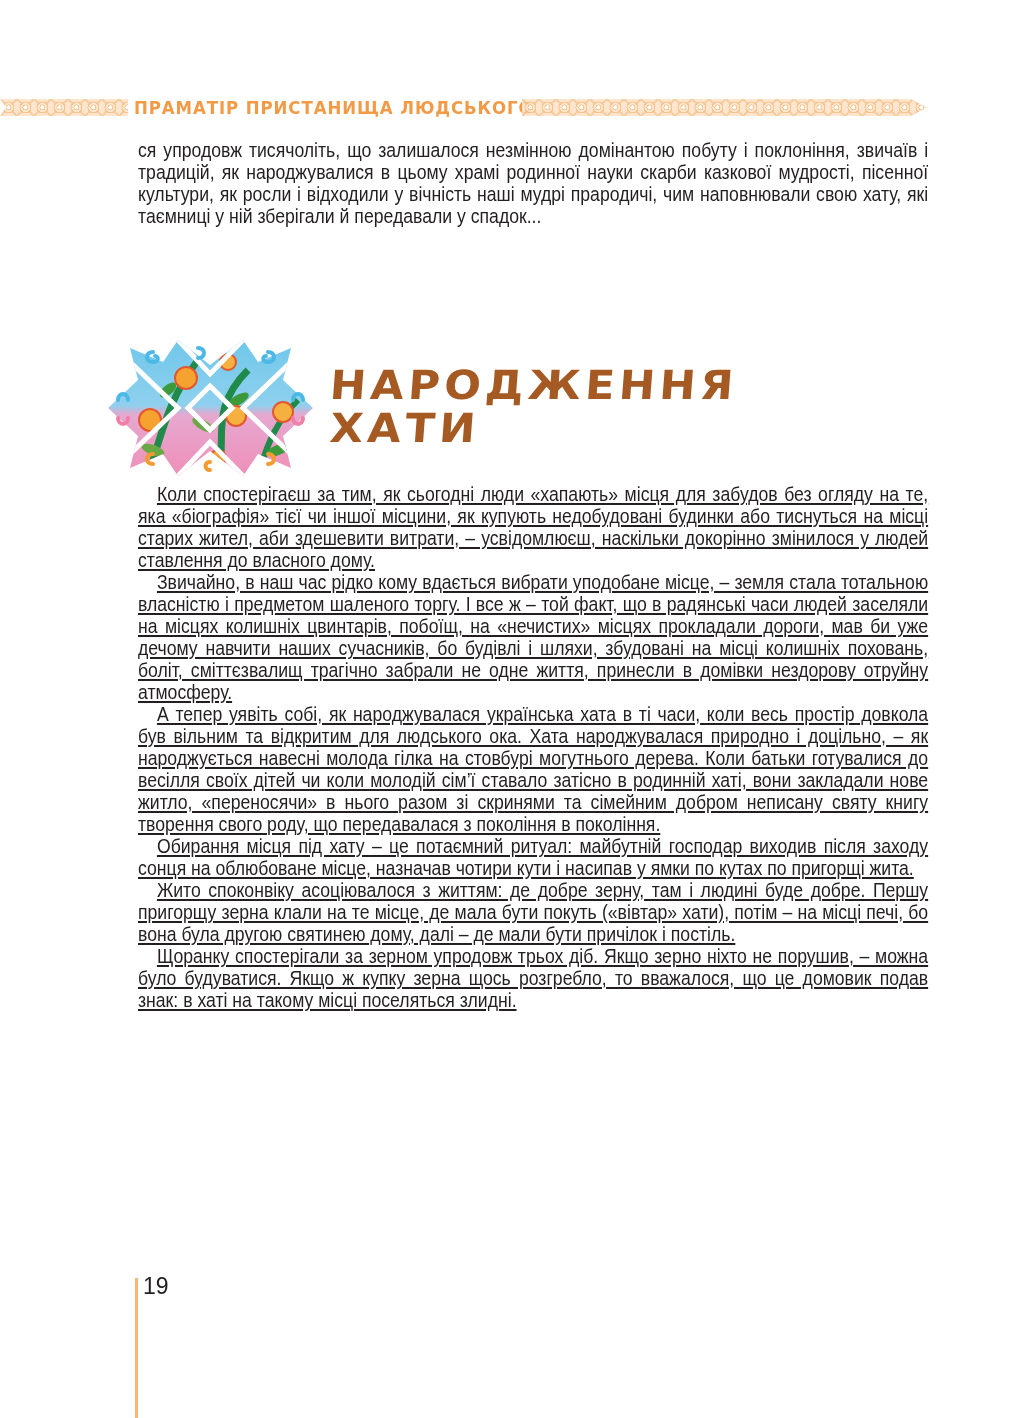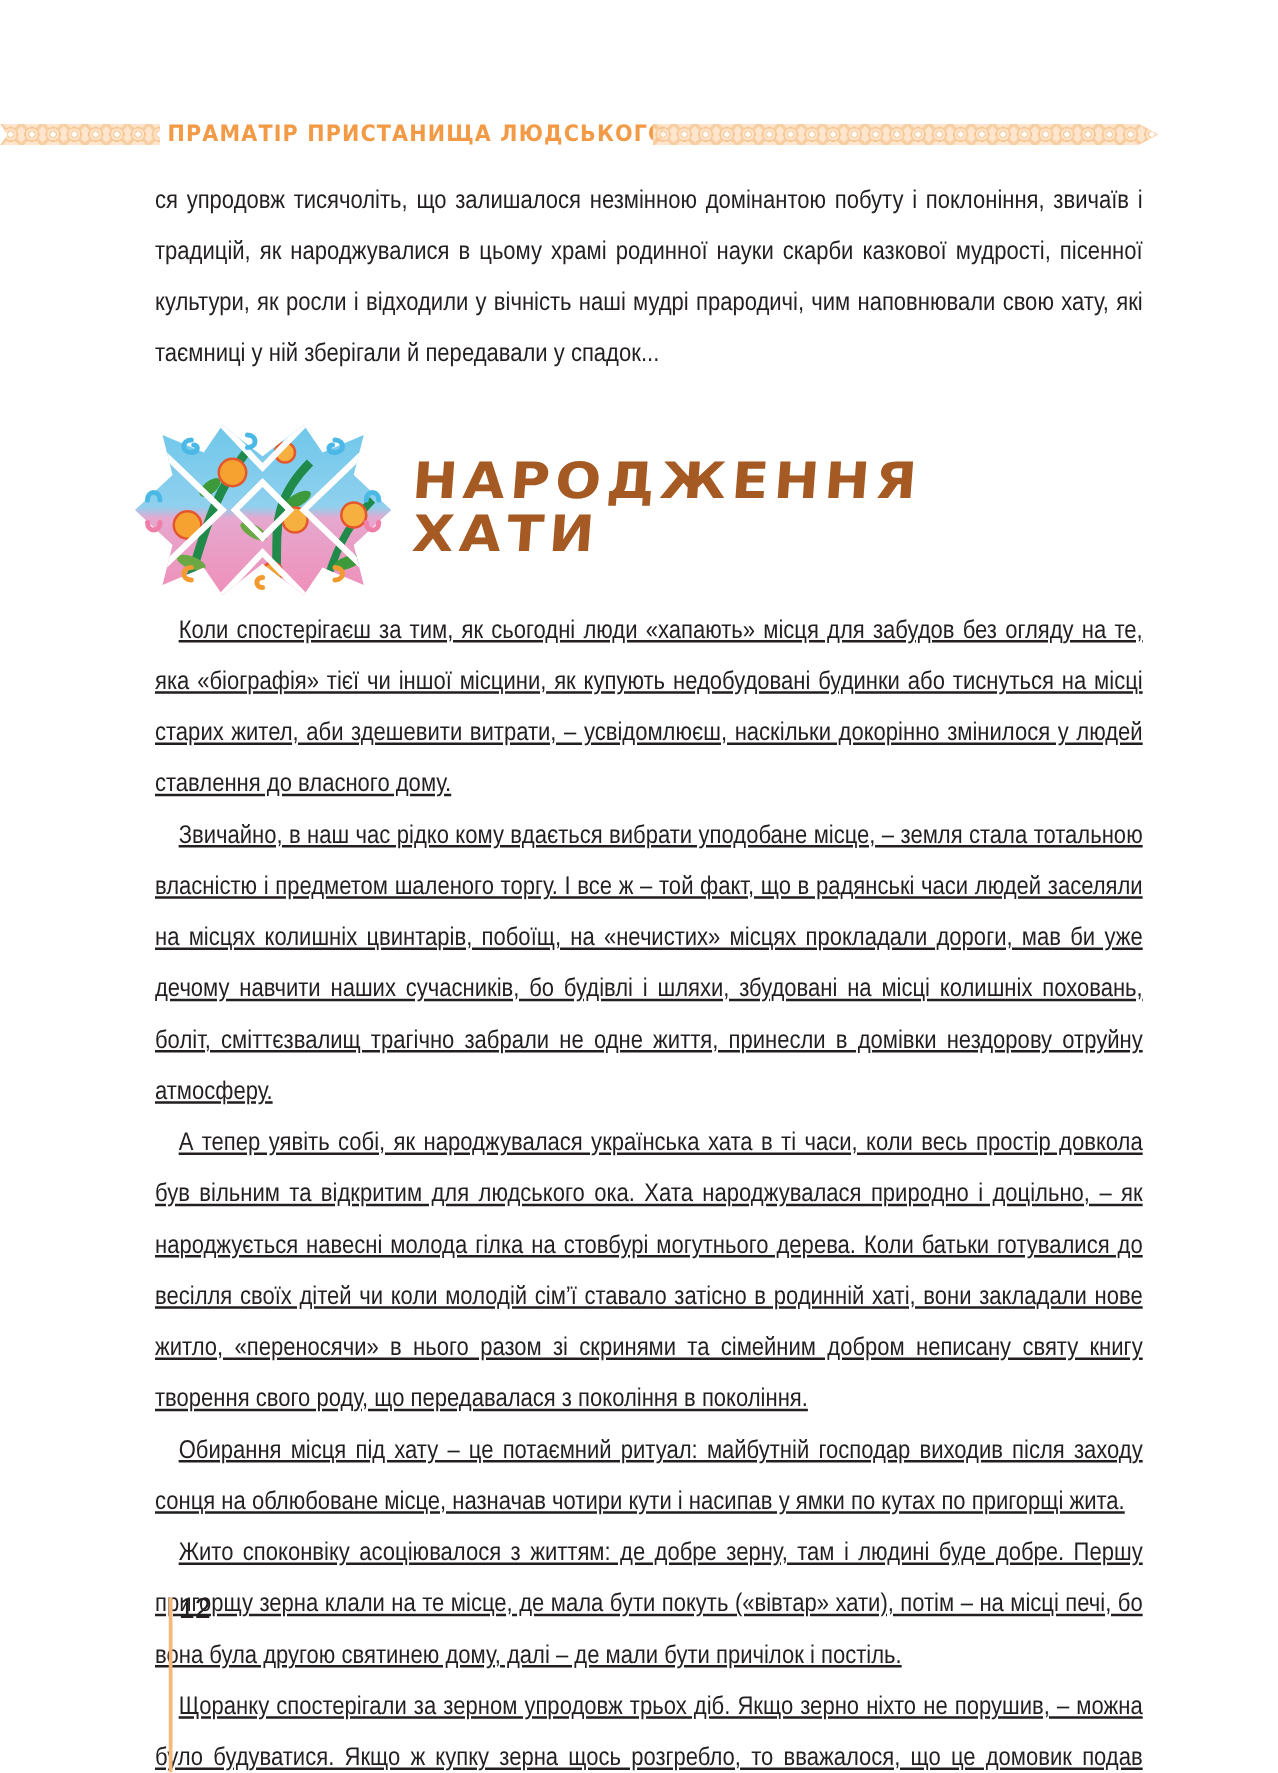--- a/index.html
+++ b/index.html
@@ -15,22 +15,22 @@
       linear-gradient(-45deg, transparent 45%, #f7c898 45% 55%, transparent 55%);
     background-size:17px 17px, 17px 17px, 17px 17px;
     opacity:.9;
   }
   .band.left { left:0; width:128px; clip-path:polygon(0 0,100% 0,100% 100%,0 100%,6px 50%); }
   .band.right { left:522px; width:405px; clip-path:polygon(0 0,96% 0,100% 50%,96% 100%,0 100%); }
   .runhead-title { position:absolute; left:134px; top:0; font-family:"DejaVu Sans", sans-serif;
     font-weight:bold; font-size:18px; letter-spacing:1px; color:#f29a45; text-transform:uppercase;
     line-height:22px; white-space:nowrap; transform:scaleX(0.92); transform-origin:left center; }
 
-  .text { position:absolute; left:124px; width:790px; font-family:"Liberation Sans Narrow","Liberation Sans", sans-serif;
-    font-size:20.5px; line-height:41px; text-align:justify; color:#231f20; }
+  .text { position:absolute; left:138px; width:790px; font-family:"Liberation Sans Narrow","Liberation Sans", sans-serif;
+    font-size:20.5px; line-height:22px; text-align:justify; color:#231f20; }
   .text p { margin:0; transform:scaleX(0.86); transform-origin:left top; width:116.3%; }
   .text p.indent { text-indent:22px; }
 
   .intro { top:139px; }
 
   .section-head { position:absolute; top:340px; left:108px; width:600px; height:140px; }
   .ornament { position:absolute; left:0; top:0; width:205px; height:136px; }
   .sect-title { position:absolute; left:222px; top:24px; font-family:"DejaVu Sans", sans-serif; font-weight:bold;
     font-size:40px; line-height:43px; letter-spacing:4px; color:#a65a23; text-transform:uppercase; }
   .sect-title div { transform:scaleX(1.08) skewX(-4deg); transform-origin:left center; }
@@ -112,13 +112,13 @@
 <div class="text body-text">
   <p class="indent">Коли спостерігаєш за тим, як сьогодні люди «хапають» місця для забудов без огляду на те, яка «біографія» тієї чи іншої місцини, як купують недобудовані будин­ки або тиснуться на місці старих жител, аби здешевити витрати, – усвідомлюєш, наскільки докорінно змінилося у людей ставлення до власного дому.</p>
   <p class="indent">Звичайно, в наш час рідко кому вдається вибрати уподобане місце, – земля стала тотальною власністю і предметом шаленого торгу. І все ж – той факт, що в радянські часи людей заселяли на місцях колишніх цвинтарів, побоїщ, на «нечи­стих» місцях прокладали дороги, мав би уже дечому навчити наших сучасників, бо будівлі і шляхи, збудовані на місці колишніх поховань, боліт, сміттєзвалищ трагічно забрали не одне життя, принесли в домівки нездорову отруйну атмосферу.</p>
   <p class="indent">А тепер уявіть собі, як народжувалася українська хата в ті часи, коли весь про­стір довкола був вільним та відкритим для людського ока. Хата народжувалася природно і доцільно, – як народжується навесні молода гілка на стовбурі могут­нього дерева. Коли батьки готувалися до весілля своїх дітей чи коли молодій сім’ї ставало затісно в родинній хаті, вони закладали нове житло, «переносячи» в нього разом зі скринями та сімейним добром неписану святу книгу творення свого роду, що передавалася з покоління в покоління.</p>
   <p class="indent">Обирання місця під хату – це потаємний ритуал: майбутній господар виходив після заходу сонця на облюбоване місце, назначав чотири кути і насипав у ямки по кутах по пригорщі жита.</p>
   <p class="indent">Жито споконвіку асоціювалося з життям: де добре зерну, там і людині буде до­бре. Першу пригорщу зерна клали на те місце, де мала бути покуть («вівтар» хати), потім – на місці печі, бо вона була другою святинею дому, далі – де мали бути причілок і постіль.</p>
   <p class="indent">Щоранку спостерігали за зерном упродовж трьох діб. Якщо зерно ніхто не пору­шив, – можна було будуватися. Якщо ж купку зерна щось розгребло, то вважалося, що це домовик подав знак: в хаті на такому місці поселяться злидні.</p>
 </div>
 
 <div class="folio-line"></div>
-<div class="folio">12</div>
+<div class="folio">19</div>
 
 </body></html>

